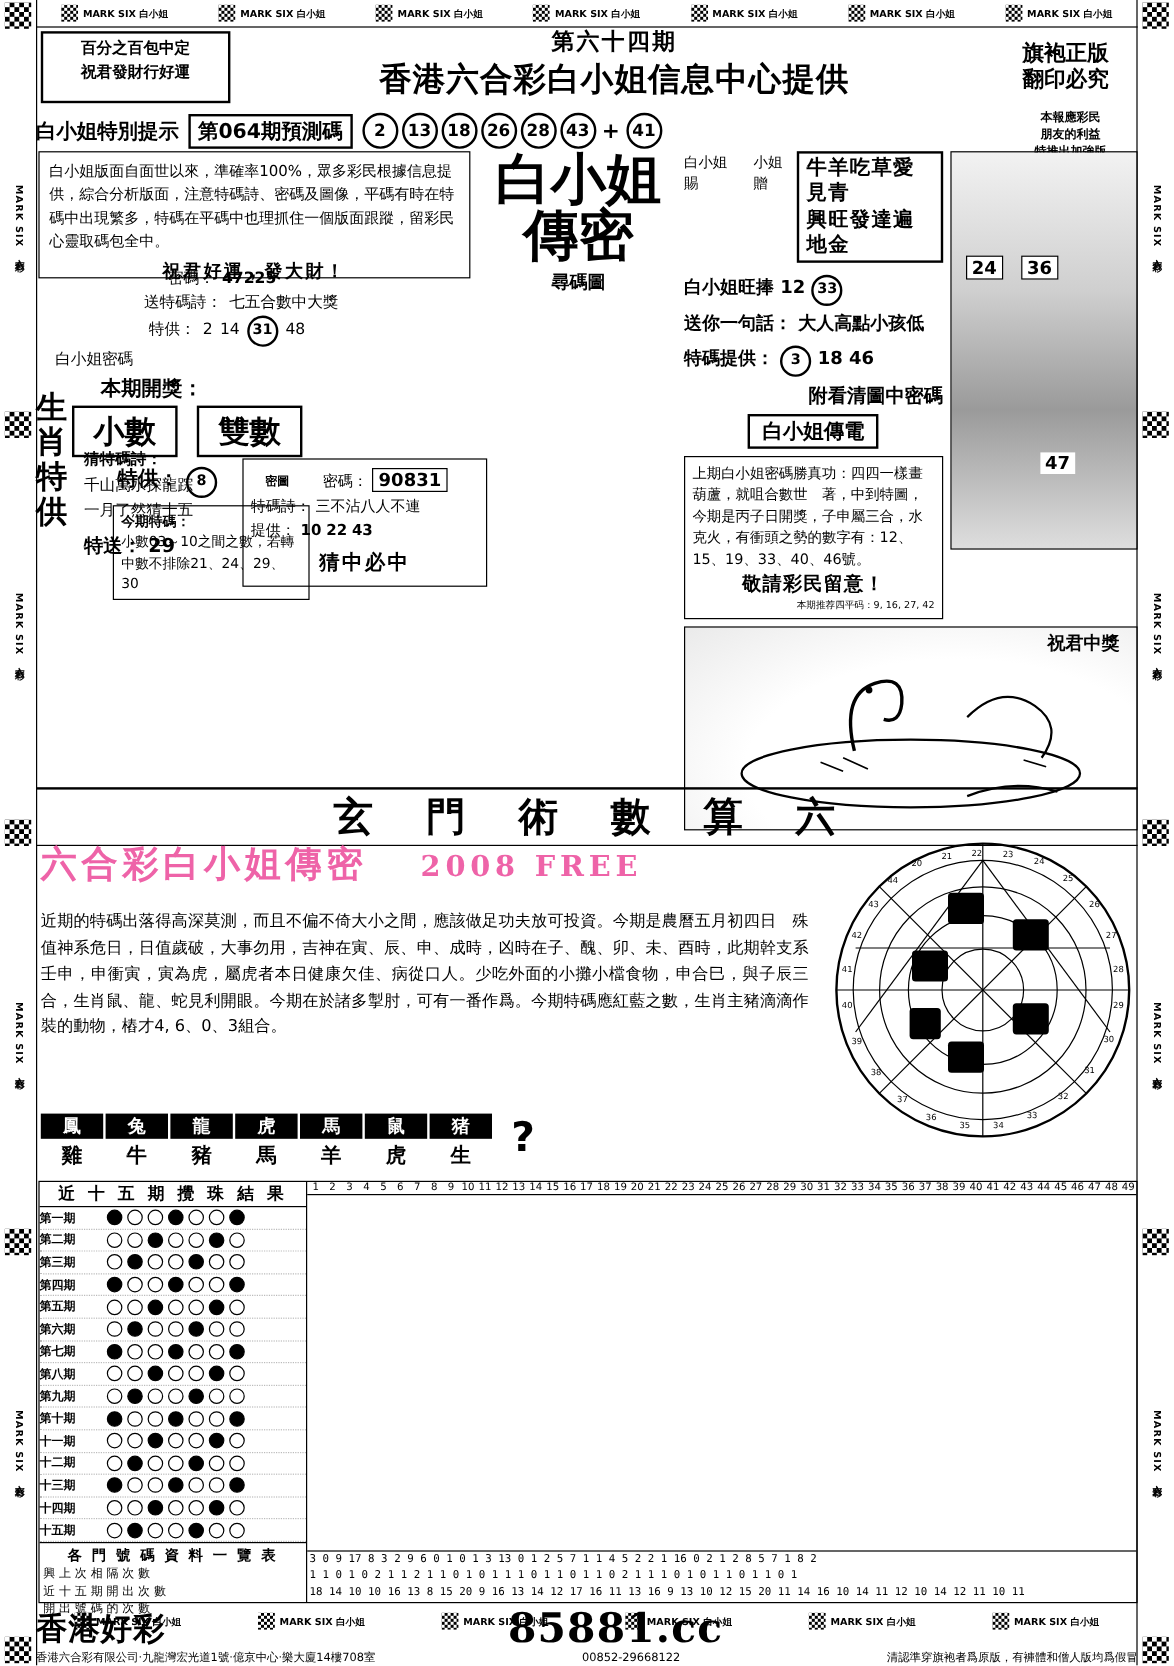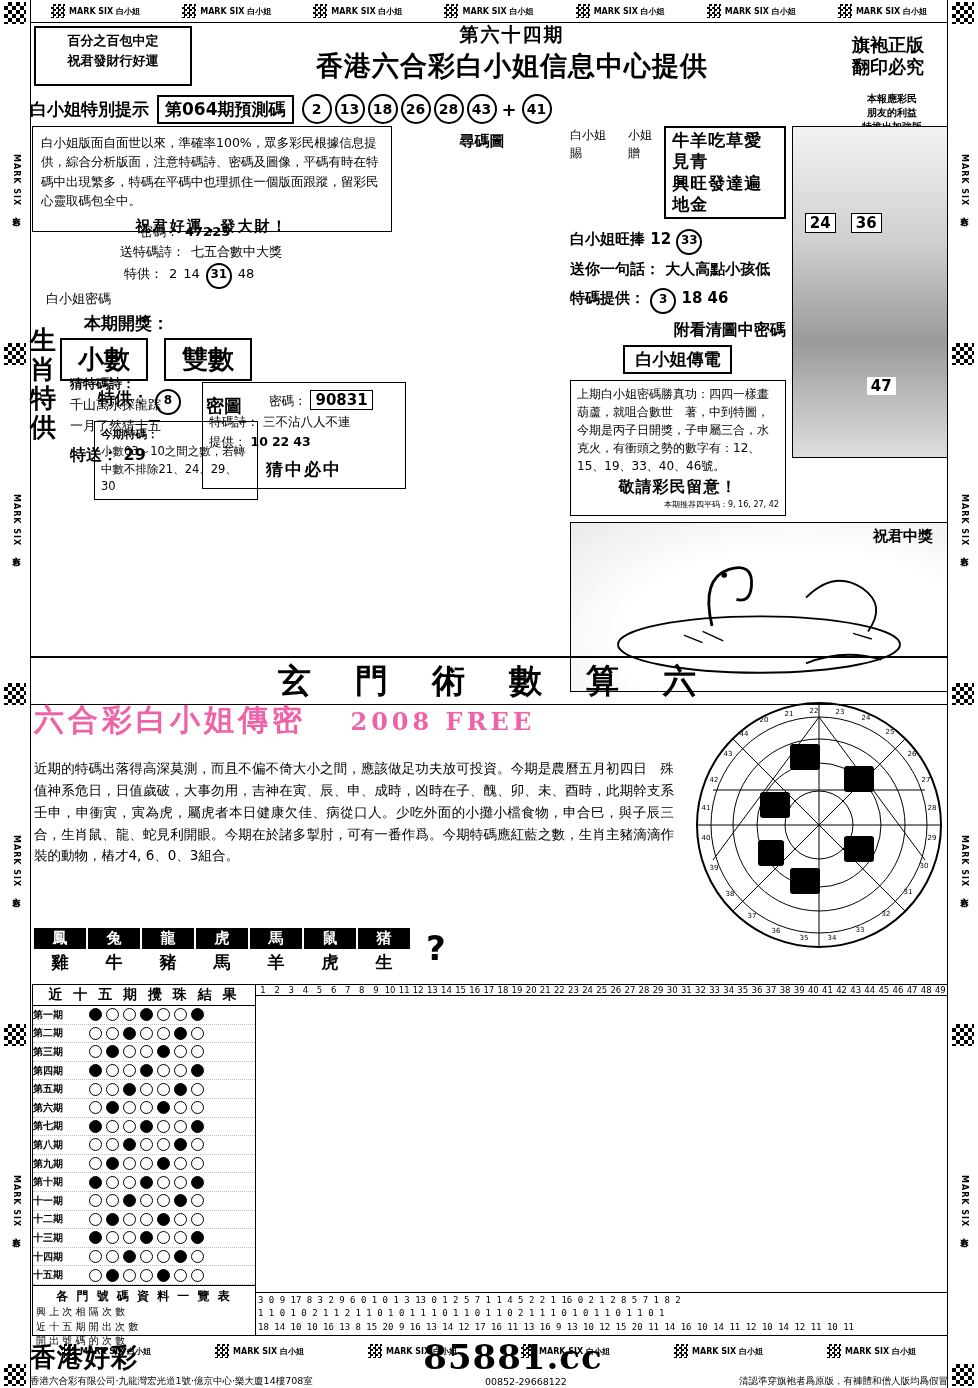--- a/index.html
+++ b/index.html
@@ -287,23 +287,24 @@
       </div>
       <div>
         <span>提供：</span>
         <b>10</b>
         <b>22</b>
         <b>43</b>
       </div>
       <div class="cc">猜中必中</div>
     </div>
 
-    <div style="position:absolute;left:176px;top:268px;font-size:18px;font-weight:bold">密圖</div>
+    <div style="position:absolute;left:191px;top:268px;font-size:10px;font-weight:bold">密圖</div>
 
     <div class="midcol">
+      <div class="bigword">白小姐傳密</div>
       <div style="text-align:center;font-size:15px;font-weight:bold;margin-top:6px">尋碼圖</div>
     </div>
 
     <div class="rightcol">
       <div class="rc-top">
         <div class="rc-left">
           <div style="display:flex;gap:6px;align-items:flex-start">
             <div style="font-size:12px;line-height:1.5;width:62px">
               <div>白小姐</div>
               <div>賜</div>

